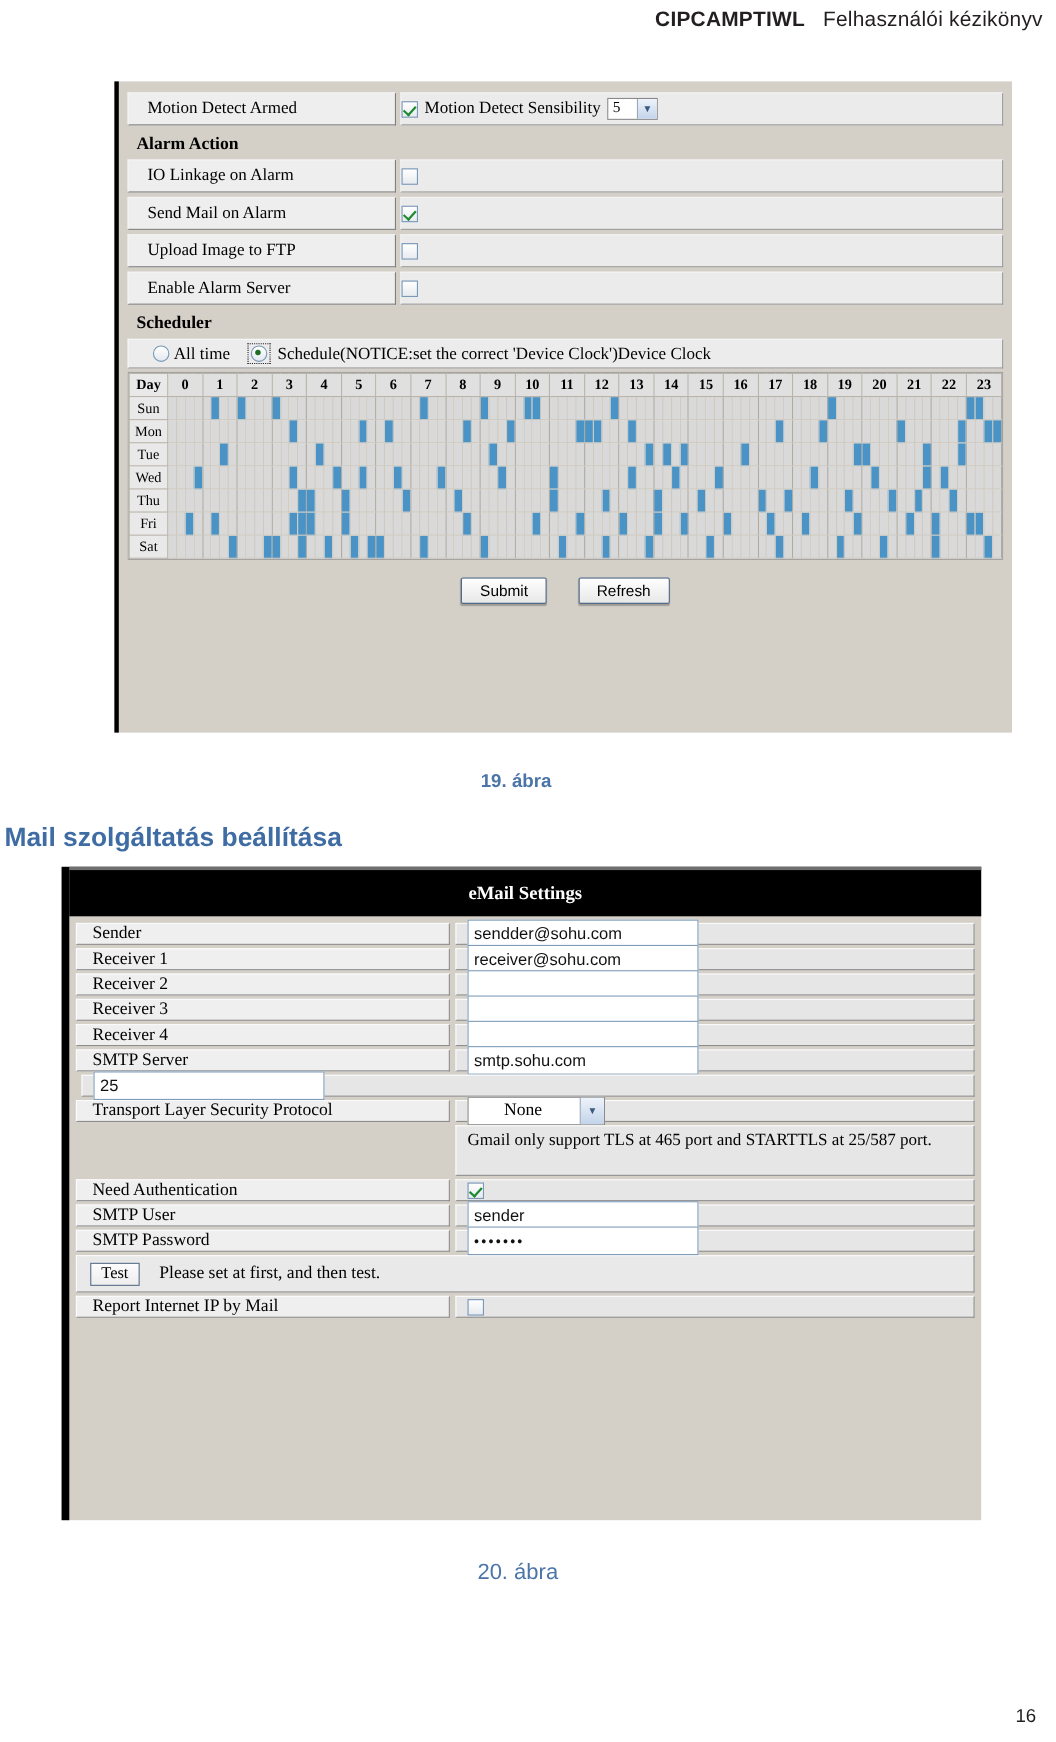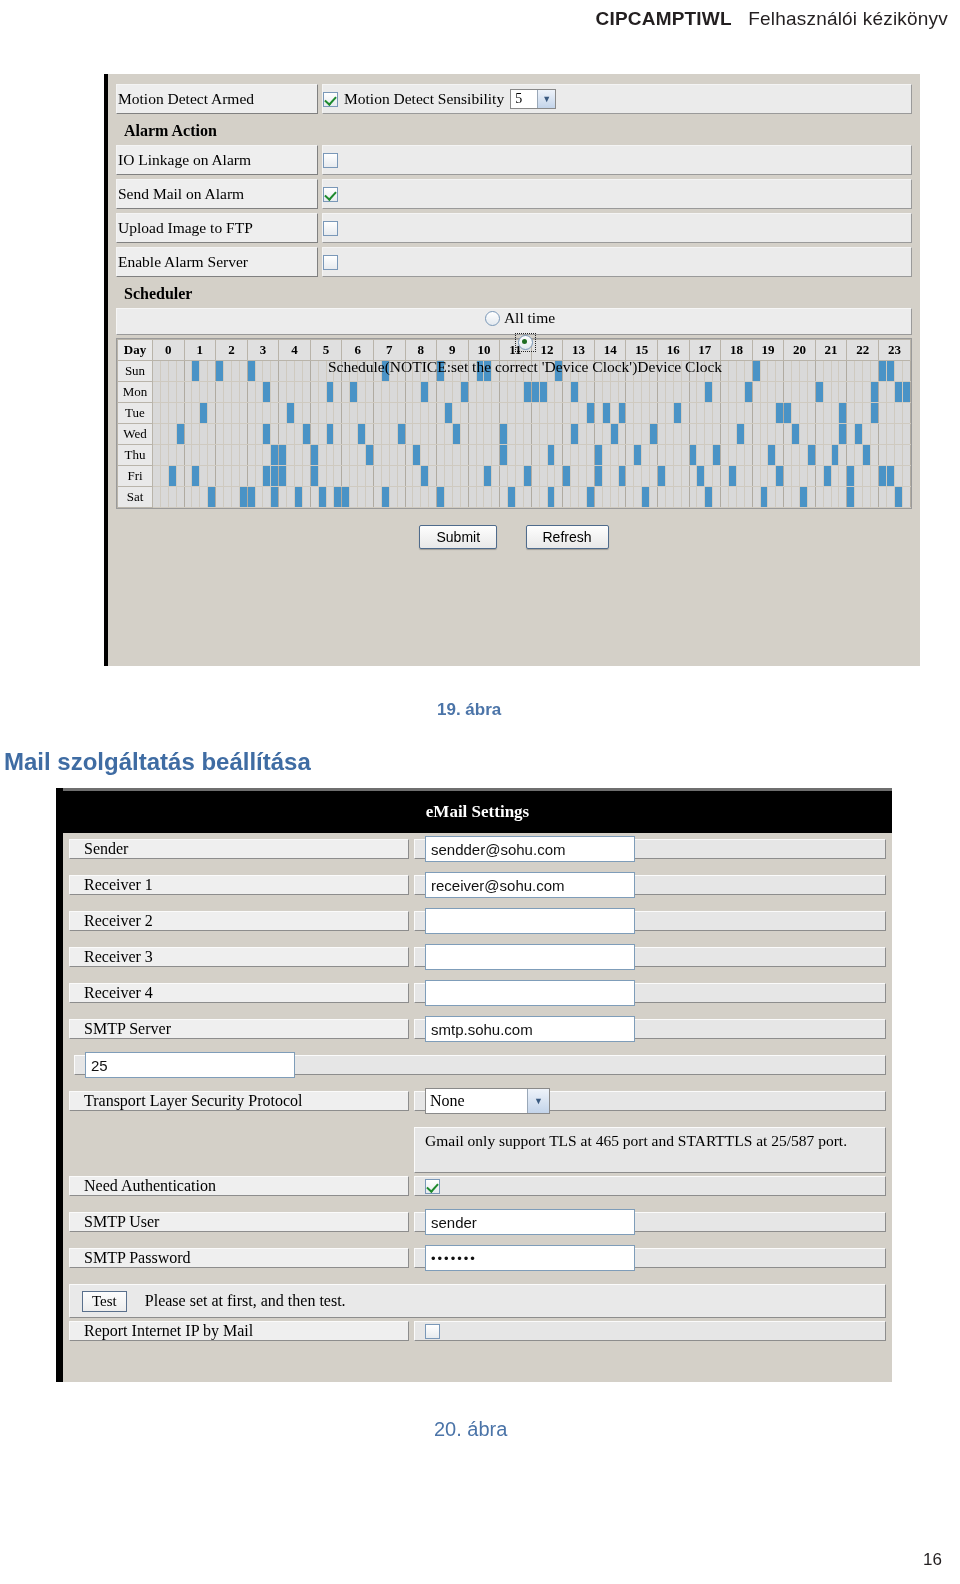--- a/index.html
+++ b/index.html
@@ -49,29 +49,29 @@
     padding: 4px 0 5px 8px;
   }
 
   .frow {
     display: flex;
     align-items: stretch;
     margin-bottom: 4px;
     height: 30px;
   }
   .flabel {
-    width: 202px;
+    width: 244px;
     background: #eeeeee;
     border: 1px solid #808080;
     border-top-color: #f4f4f4;
     border-left-color: #f4f4f4;
     box-sizing: border-box;
     display: flex;
     align-items: center;
-    padding-left: 1px;
+    padding-left: 17px;
     font-family: "Liberation Serif", serif;
     font-size: 15.5px;
     color: #000;
   }
   .fvalue {
     flex: 1;
     margin-left: 4px;
     background: #ebebeb;
     border: 1px solid #9a9a9a;
     border-top-color: #f4f4f4;
@@ -152,21 +152,20 @@
     background: #ececec;
     border: 1px solid #9a9a9a;
     border-top-color: #f6f6f6;
     border-left-color: #f6f6f6;
     margin-bottom: 3px;
     padding-left: 22px;
     font-family: "Liberation Serif", serif;
     font-size: 15.5px;
     box-sizing: border-box;
     gap: 6px;
-    flex-direction: column;
   }
   .dotted-box {
     border: 1px dotted #222;
     padding: 1px 2px;
     display: inline-flex;
     align-items: center;
   }
 
   
   .sched-wrap { background: #ffffff; border: 1px solid #9a9a9a; }
@@ -253,21 +252,21 @@
     justify-content: center;
     font-family: "Liberation Serif", serif;
     font-weight: bold;
     font-size: 17px;
     border-top: 3px solid #6f6f6f;
   }
   .mail-body { padding: 6px 6px 0 6px; }
   .mrow {
     display: flex;
     height: 20px;
-    margin-bottom: 16px;
+    margin-bottom: 3px;
     align-items: stretch;
   }
   .mlabel {
     width: 340px;
     background: #efefef;
     border: 1px solid #8d8d8d;
     border-top-color: #fbfbfb;
     border-left-color: #fbfbfb;
     box-sizing: border-box;
     display: flex;
@@ -1216,21 +1215,21 @@
 
     <div class="mrow">
       <div class="mvalue">
         <span class="tbox">25</span>
       </div>
     </div>
 
     <div class="mrow">
       <div class="mlabel">Transport Layer Security Protocol</div>
       <div class="mvalue">
-        <span class="sel" style="height:26px; min-width:125px;">
+        <span class="sel" style="height:26px; min-width:125px;text-align:center;">
           <span class="sel-val" style="font-size:16px;">None</span>
           <span class="sel-arrow" style="width:21px;">▼</span>
         </span>
       </div>
     </div>
 
     <div class="note-row">
       <div class="note-left"></div>
       <div class="note-right">Gmail only support TLS at 465 port and STARTTLS at 25/587 port.</div>
     </div>

